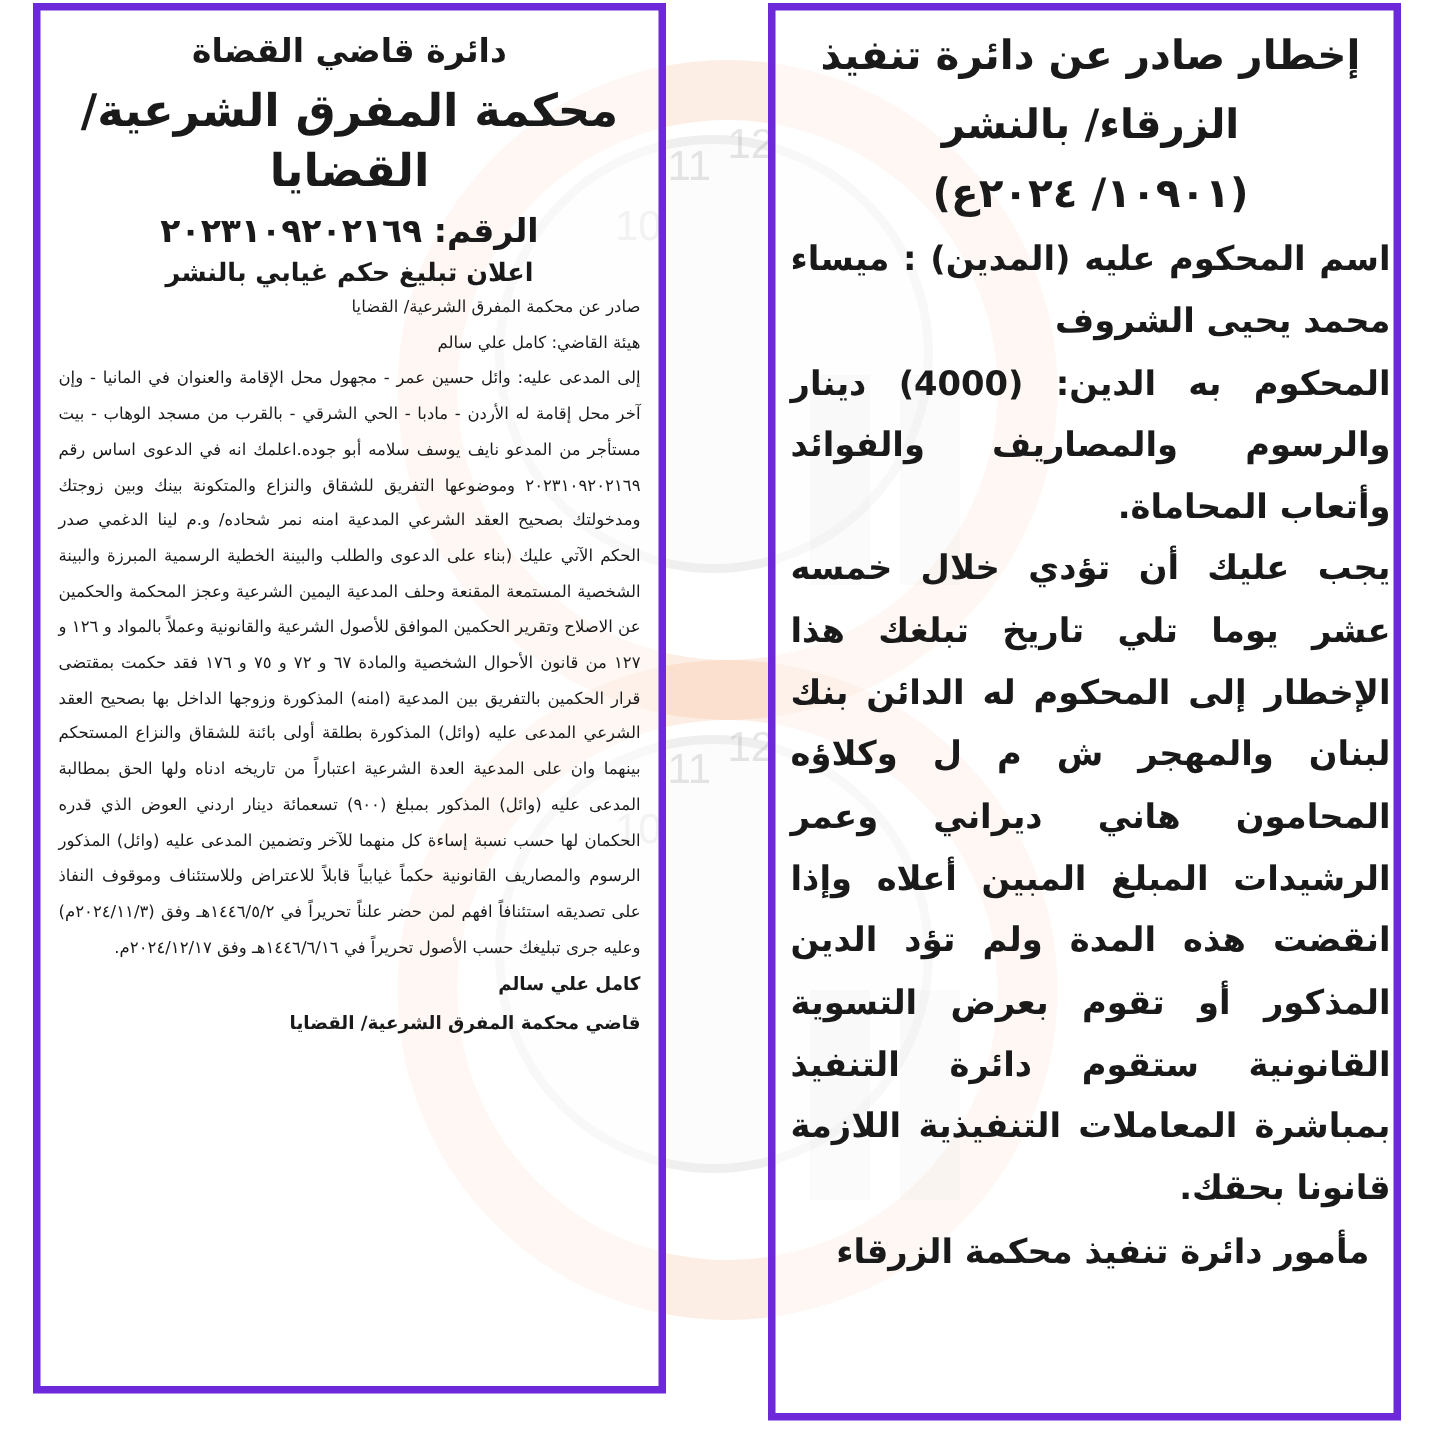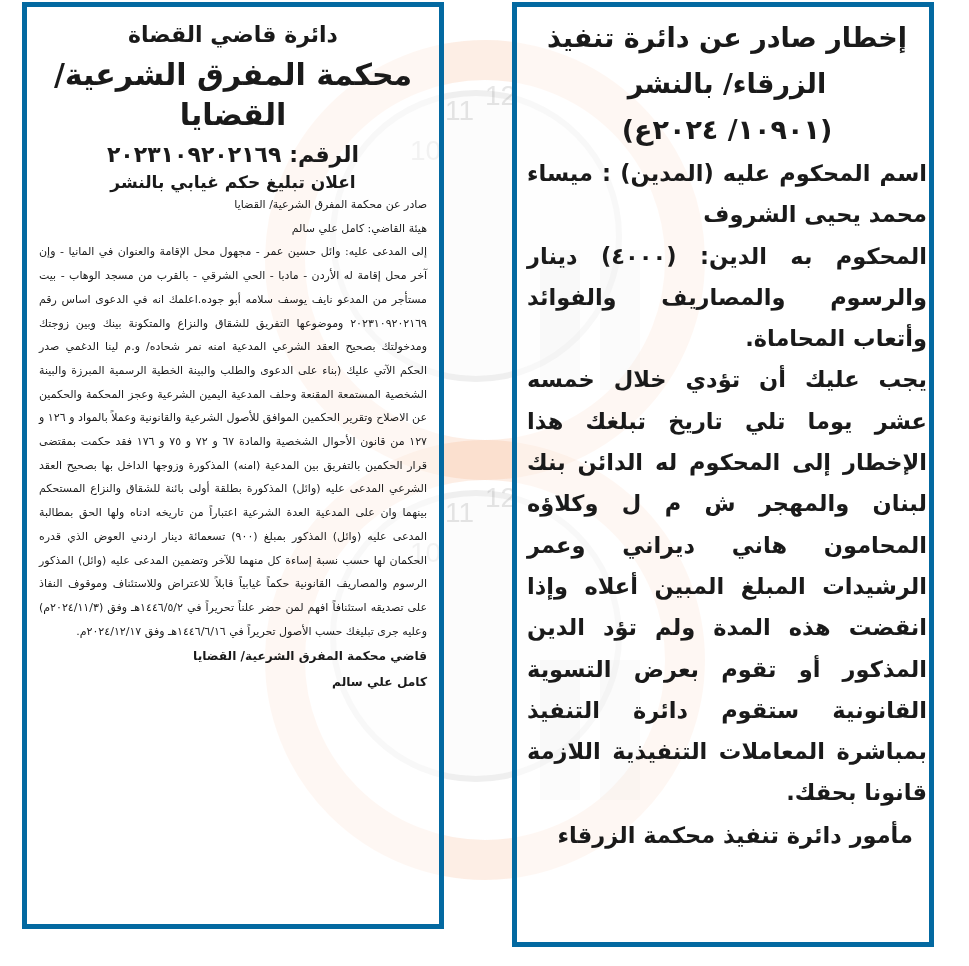--- a/index.html
+++ b/index.html
@@ -20,21 +20,21 @@
     background:rgba(200,200,200,0.06);
   }
   .wm-num {
     position:absolute; font-family:"Liberation Sans", sans-serif;
     font-weight:normal; color:rgba(140,140,140,0.22); font-size:28px;
   }
   .wm-block { position:absolute; background:rgba(170,170,170,0.12); }
 
   .box {
     position:absolute; background:rgba(255,255,255,0.55);
-    border:5px solid #0369a1; box-sizing:border-box;
+    border:5px solid #6d28d9; box-sizing:border-box;
     direction:rtl; text-align:right;
   }
   #left-box { left:22px; top:2px; width:422px; height:927px; padding:6px 12px 0 12px; }
   #right-box { left:512px; top:2px; width:422px; height:945px; padding:8px 2px 0 10px; }
 
   .lh { text-align:center; font-weight:bold; margin:0; }
   .lh1 { font-size:22px; line-height:40px; margin-top:2px; }
   .lh2 { font-size:30px; line-height:40px; }
   .lh3 { font-size:22px; line-height:32px; margin-top:4px; }
   .lh4 { font-size:17px; line-height:22px; }
@@ -64,25 +64,25 @@
 <div class="wm-block" style="left:600px;top:660px;width:40px;height:140px;"></div>
 
 <div class="box" id="left-box">
   <p class="lh lh1">دائرة قاضي القضاة</p>
   <p class="lh lh2">محكمة المفرق الشرعية/ القضايا</p>
   <p class="lh lh3">الرقم: ٢٠٢٣١٠٩٢٠٢١٦٩</p>
   <p class="lh lh4">اعلان تبليغ حكم غيابي بالنشر</p>
   <p class="lbody">صادر عن محكمة المفرق الشرعية/ القضايا</p>
   <p class="lbody">هيئة القاضي: كامل علي سالم</p>
   <p class="lbody">إلى المدعى عليه: وائل حسين عمر - مجهول محل الإقامة والعنوان في المانيا - وإن آخر محل إقامة له الأردن - مادبا - الحي الشرقي - بالقرب من مسجد الوهاب - بيت مستأجر من المدعو نايف يوسف سلامه أبو جوده.اعلمك انه في الدعوى اساس رقم ٢٠٢٣١٠٩٢٠٢١٦٩ وموضوعها التفريق للشقاق والنزاع والمتكونة بينك وبين زوجتك ومدخولتك بصحيح العقد الشرعي المدعية امنه نمر شحاده/ و.م لينا الدغمي صدر الحكم الآتي عليك (بناء على الدعوى والطلب والبينة الخطية الرسمية المبرزة والبينة الشخصية المستمعة المقنعة وحلف المدعية اليمين الشرعية وعجز المحكمة والحكمين عن الاصلاح وتقرير الحكمين الموافق للأصول الشرعية والقانونية وعملاً بالمواد و ١٢٦ و ١٢٧ من قانون الأحوال الشخصية والمادة ٦٧ و ٧٢ و ٧٥ و ١٧٦ فقد حكمت بمقتضى قرار الحكمين بالتفريق بين المدعية (امنه) المذكورة وزوجها الداخل بها بصحيح العقد الشرعي المدعى عليه (وائل) المذكورة بطلقة أولى بائنة للشقاق والنزاع المستحكم بينهما وان على المدعية العدة الشرعية اعتباراً من تاريخه ادناه ولها الحق بمطالبة المدعى عليه (وائل) المذكور بمبلغ (٩٠٠) تسعمائة دينار اردني العوض الذي قدره الحكمان لها حسب نسبة إساءة كل منهما للآخر وتضمين المدعى عليه (وائل) المذكور الرسوم والمصاريف القانونية حكماً غيابياً قابلاً للاعتراض وللاستئناف وموقوف النفاذ على تصديقه استئنافاً افهم لمن حضر علناً تحريراً في ١٤٤٦/٥/٢هـ وفق (٢٠٢٤/١١/٣م) وعليه جرى تبليغك حسب الأصول تحريراً في ١٤٤٦/٦/١٦هـ وفق ٢٠٢٤/١٢/١٧م.</p>
+  <p class="lsig">كامل علي سالم</p>
   <p class="lsig">قاضي محكمة المفرق الشرعية/ القضايا</p>
-  <p class="lsig">كامل علي سالم</p>
 </div>
 
 <div class="box" id="right-box">
   <p class="rh">إخطار صادر عن دائرة تنفيذ</p>
   <p class="rh">الزرقاء/ بالنشر</p>
   <p class="rh">(١٠٩٠١/ ٢٠٢٤ع)</p>
   <p class="rbody">اسم المحكوم عليه (المدين) : ميساء محمد يحيى الشروف</p>
-  <p class="rbody">المحكوم به الدين: (٤٠٠٠) دينار والرسوم والمصاريف والفوائد وأتعاب المحاماة.</p>
+  <p class="rbody">المحكوم به الدين: (4000) دينار والرسوم والمصاريف والفوائد وأتعاب المحاماة.</p>
   <p class="rbody">يجب عليك أن تؤدي خلال خمسه عشر يوما تلي تاريخ تبلغك هذا الإخطار إلى المحكوم له الدائن بنك لبنان والمهجر ش م ل وكلاؤه المحامون هاني ديراني وعمر الرشيدات المبلغ المبين أعلاه وإذا انقضت هذه المدة ولم تؤد الدين المذكور أو تقوم بعرض التسوية القانونية ستقوم دائرة التنفيذ بمباشرة المعاملات التنفيذية اللازمة قانونا بحقك.</p>
   <p class="rsig">مأمور دائرة تنفيذ محكمة الزرقاء</p>
 </div>
 
 </body></html>

